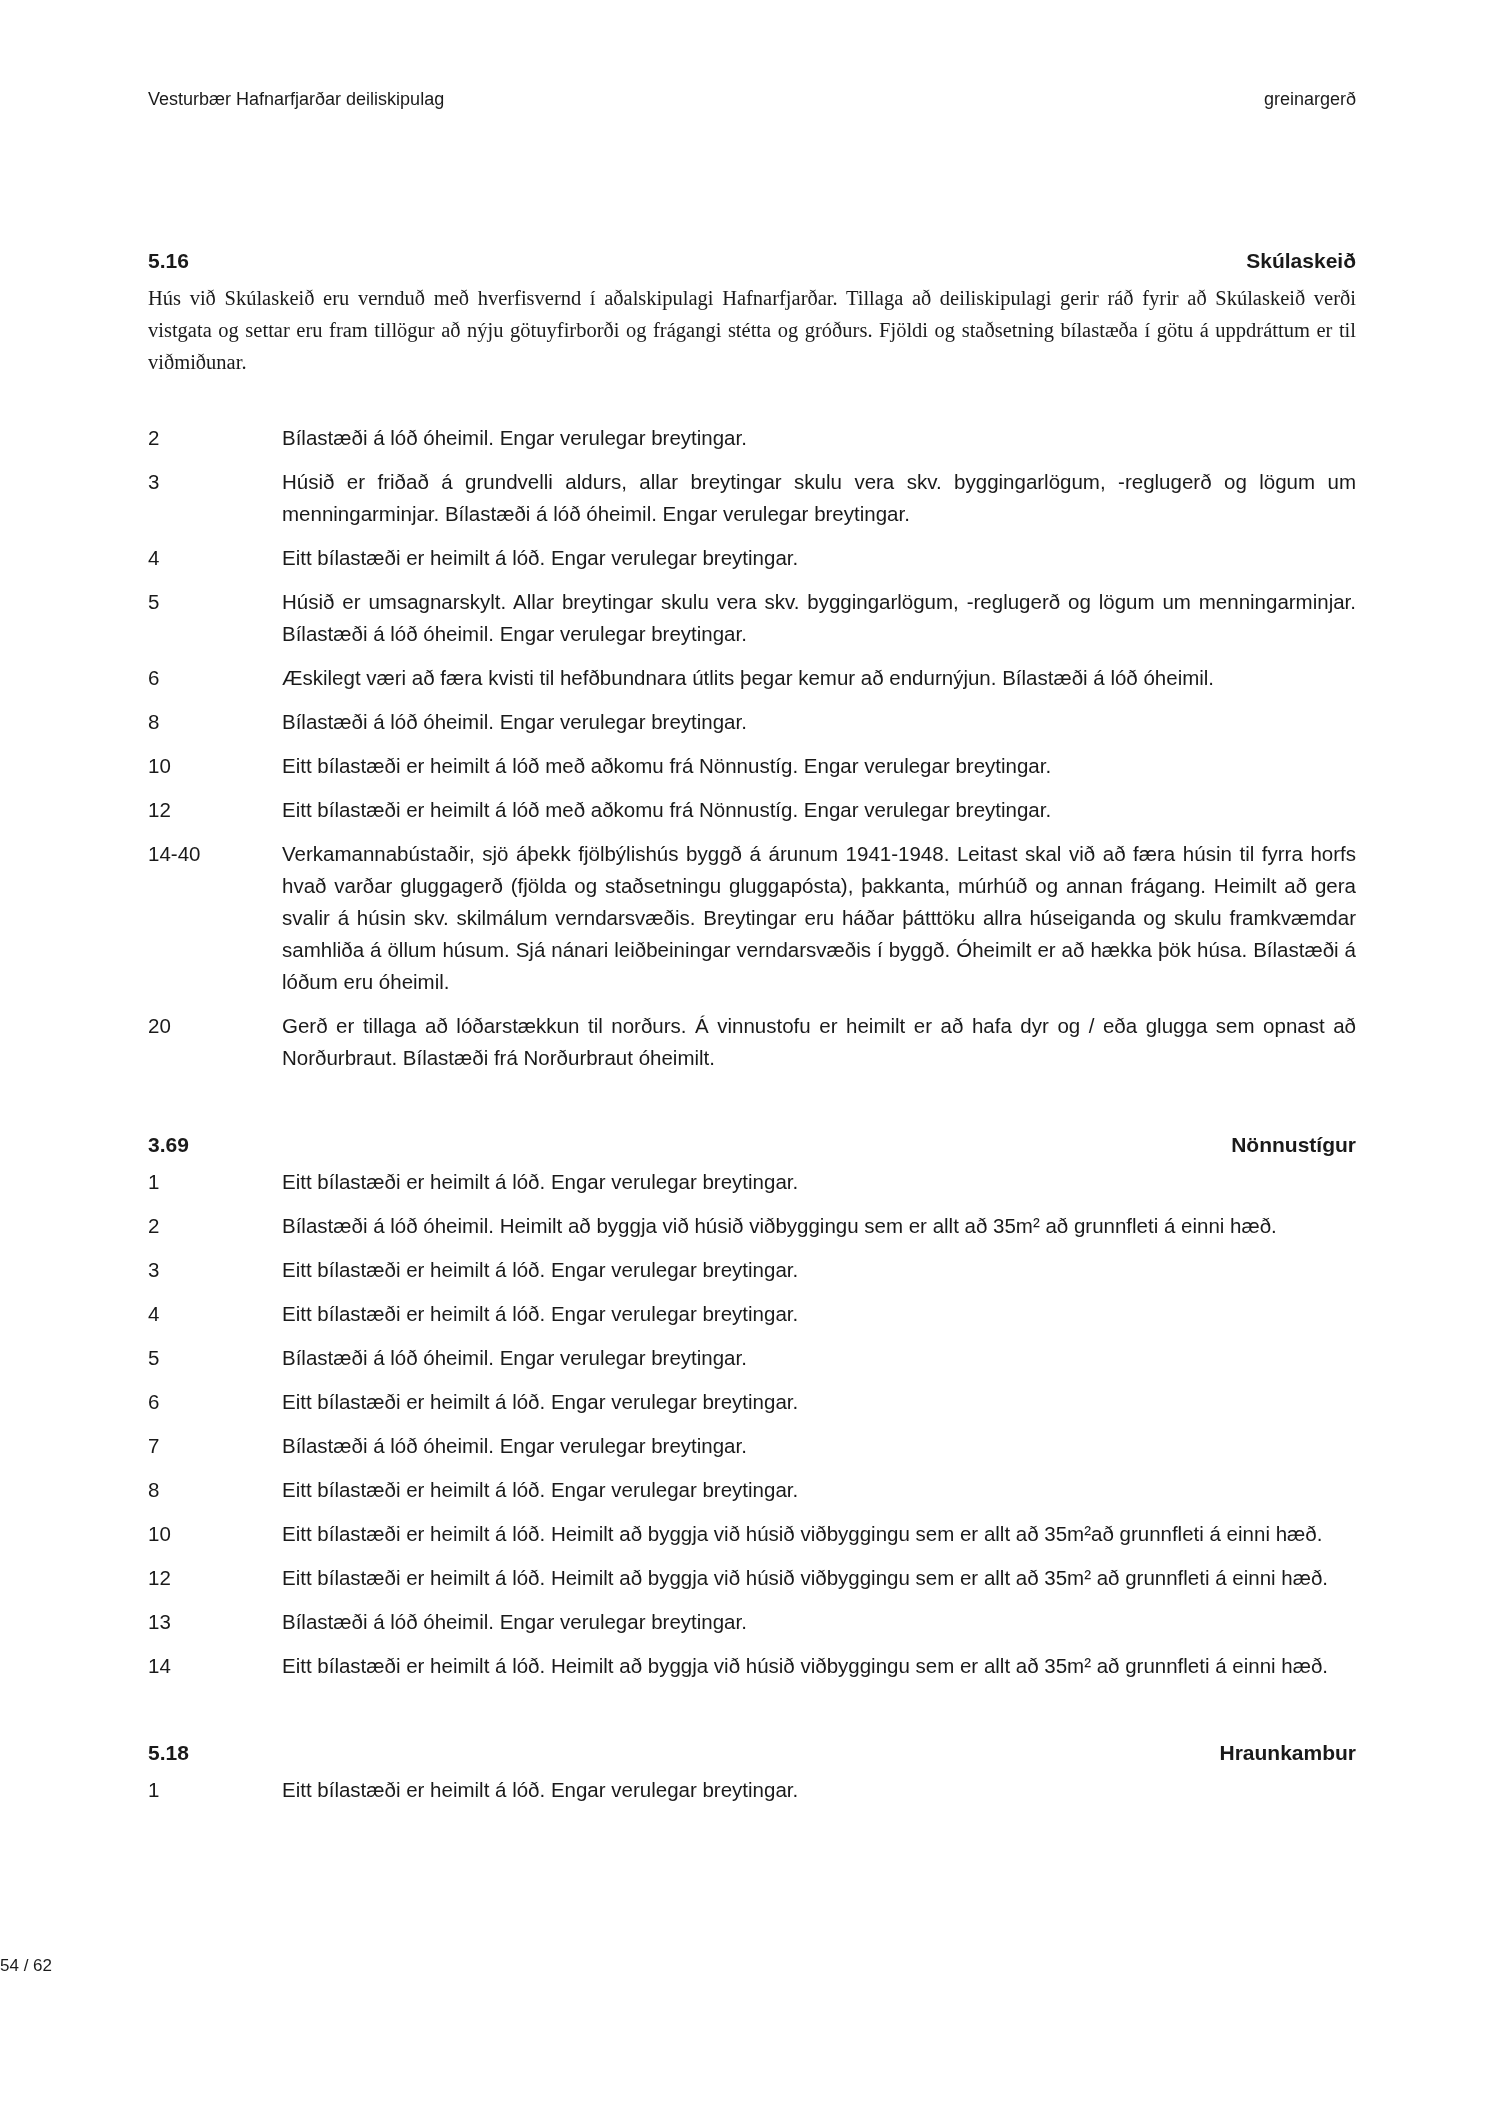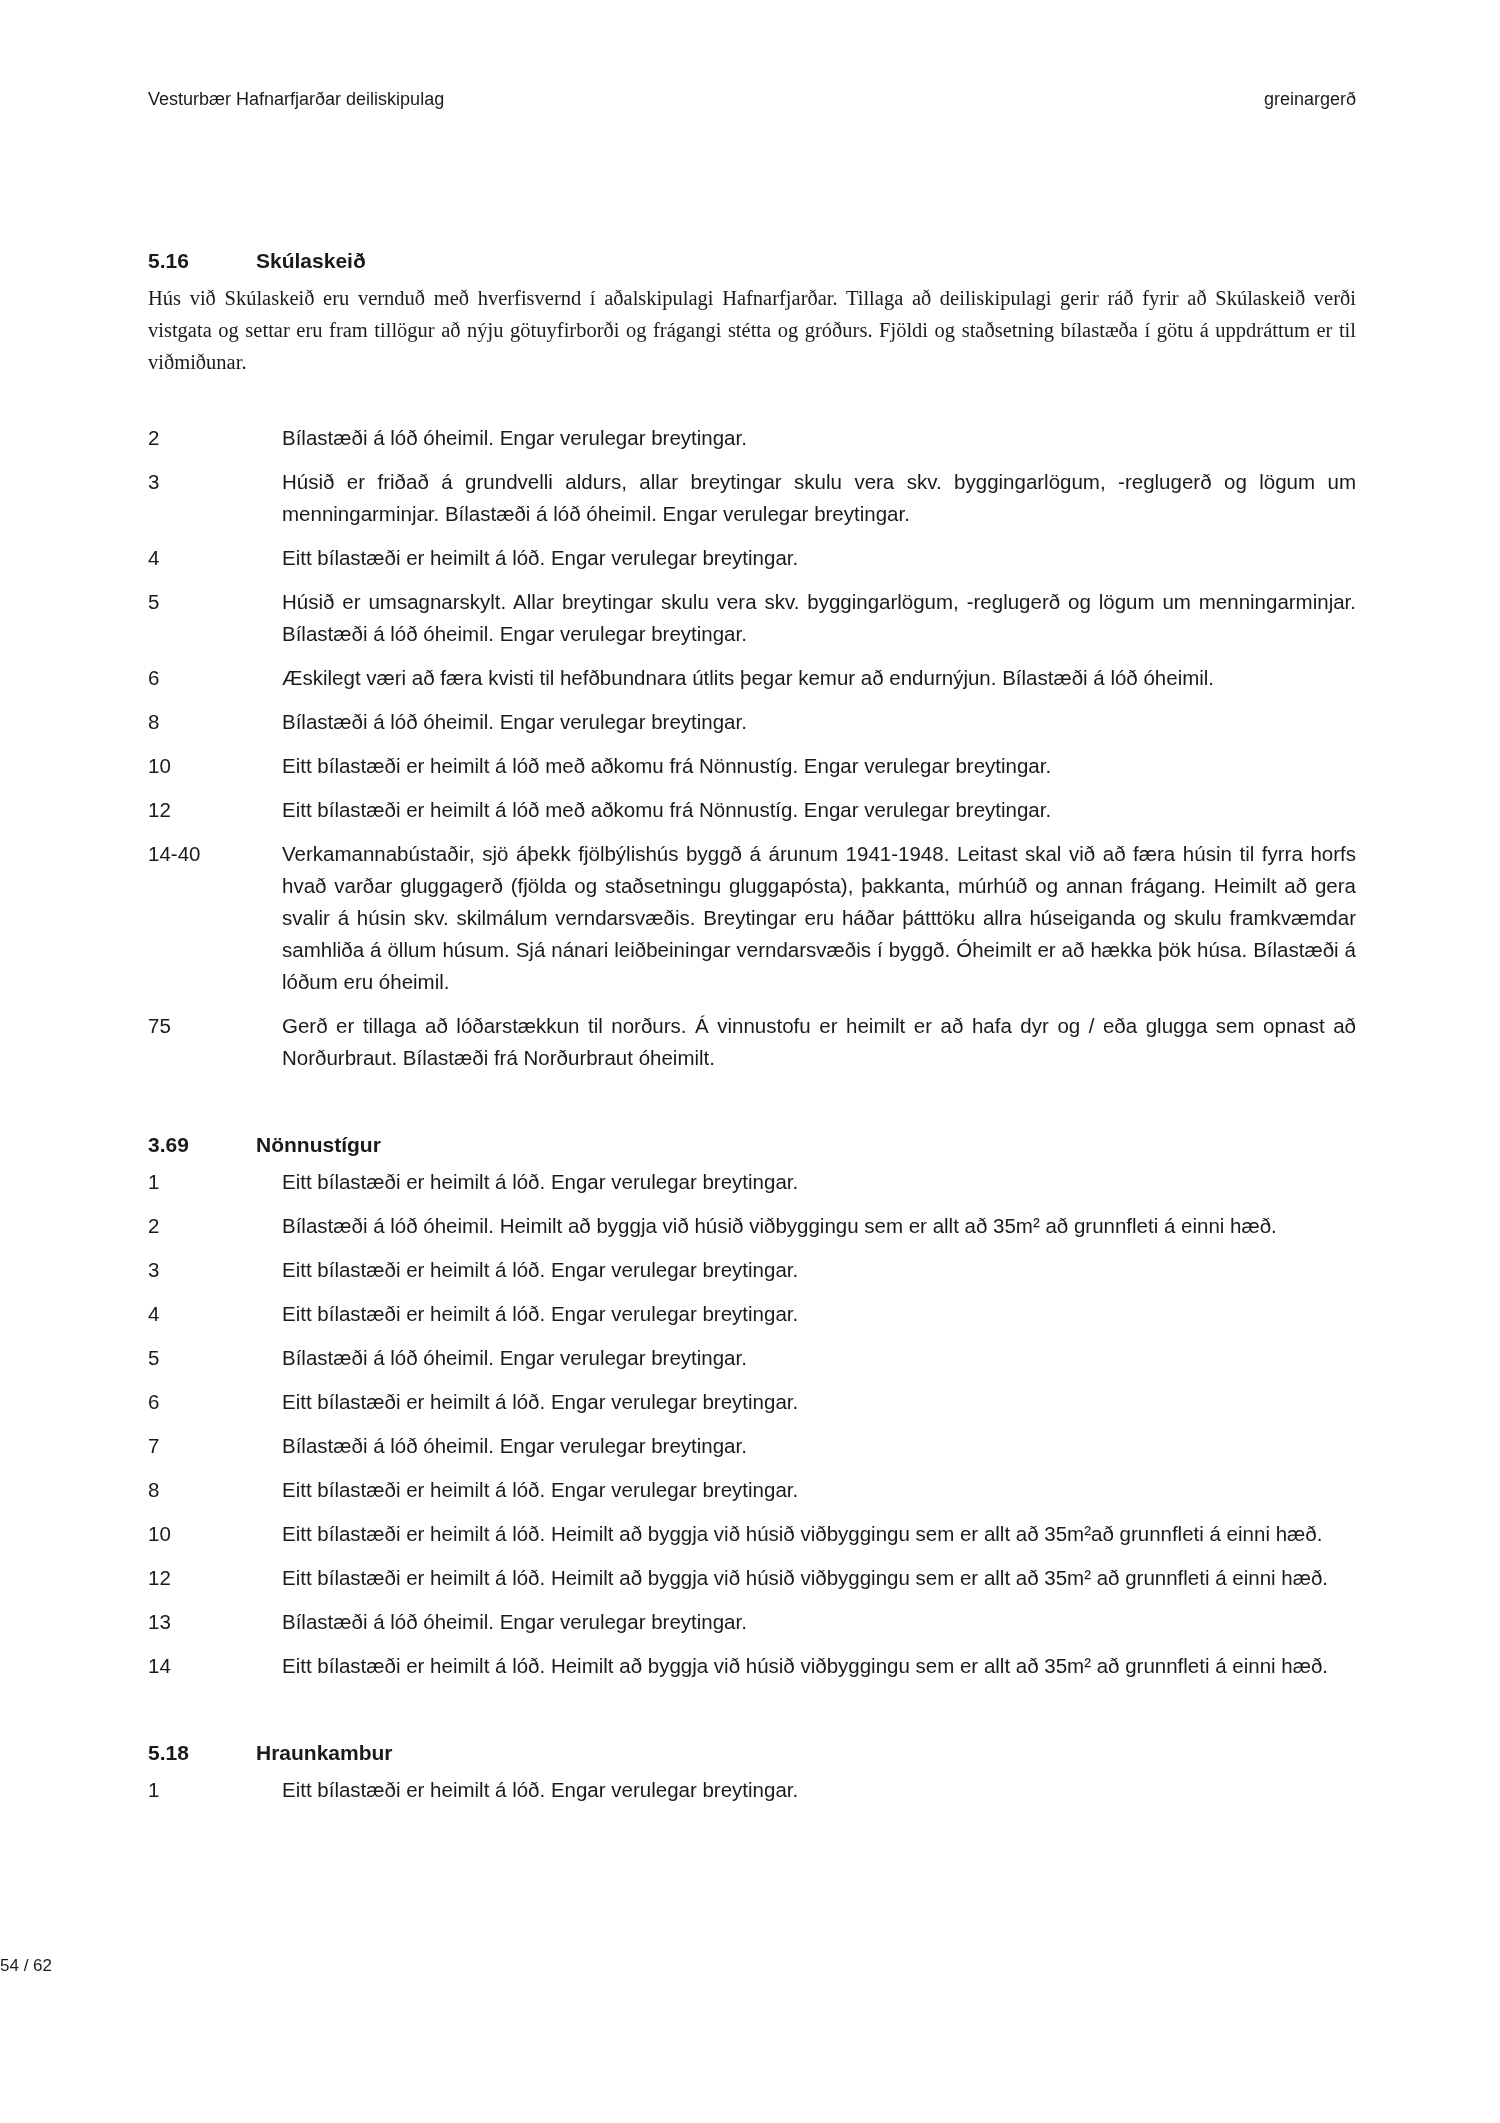--- a/index.html
+++ b/index.html
@@ -25,20 +25,21 @@
   .content {
     padding: 246px 144px 0 148px;
   }
   .section + .section { margin-top: 56px; }
   .section-heading {
     display: flex;
     font-weight: bold;
     font-size: 21px;
     line-height: 30px;
     margin: 0 0 6px 0;
+    justify-content: space-between;
   }
   .sec-num { width: 108px; flex: none; }
   .intro {
     margin: 6px 0 44px 0;
     font-size: 20.5px;
     line-height: 32px;
     text-align: justify;
     font-family: Liberation Serif, serif;
   }
   .items { }
@@ -114,21 +115,21 @@
     <span class="item-num">12</span>
     <span class="item-text">Eitt bílastæði er heimilt á lóð með aðkomu frá Nönnustíg. Engar verulegar breytingar.</span>
   </div>
 
   <div class="item">
     <span class="item-num">14-40</span>
     <span class="item-text">Verkamannabústaðir, sjö áþekk fjölbýlishús byggð á árunum 1941-1948. Leitast skal við að færa húsin til fyrra horfs hvað varðar gluggagerð (fjölda og staðsetningu gluggapósta), þakkanta, múrhúð og annan frágang. Heimilt að gera svalir á húsin skv. skilmálum verndarsvæðis. Breytingar eru háðar þátttöku allra húseiganda og skulu framkvæmdar samhliða á öllum húsum. Sjá nánari leiðbeiningar verndarsvæðis í byggð. Óheimilt er að hækka þök húsa. Bílastæði á lóðum eru óheimil.</span>
   </div>
 
   <div class="item">
-    <span class="item-num">75</span>
+    <span class="item-num">20</span>
     <span class="item-text">Gerð er tillaga að lóðarstækkun til norðurs. Á vinnustofu er heimilt er að hafa dyr og / eða glugga sem opnast að Norðurbraut. Bílastæði frá Norðurbraut óheimilt.</span>
   </div>
 </div>
   </section>
 
   <section class="section">
     <div class="section-heading">
       <span class="sec-num">3.69</span>
       <span class="sec-title">Nönnustígur</span>
     </div>

